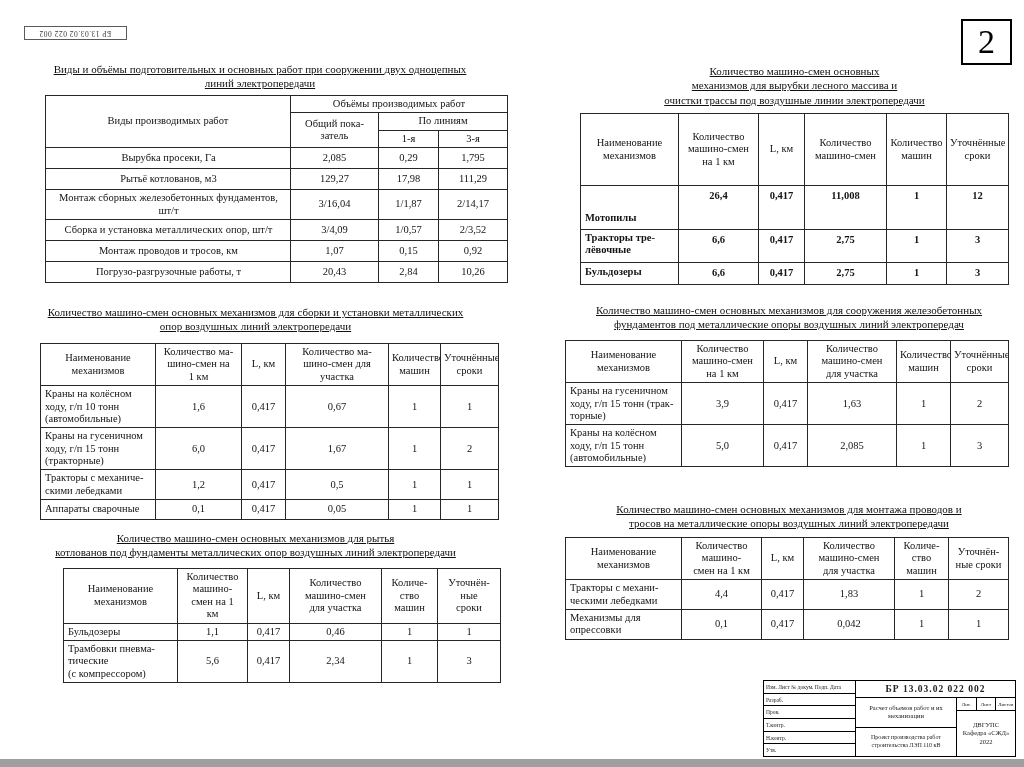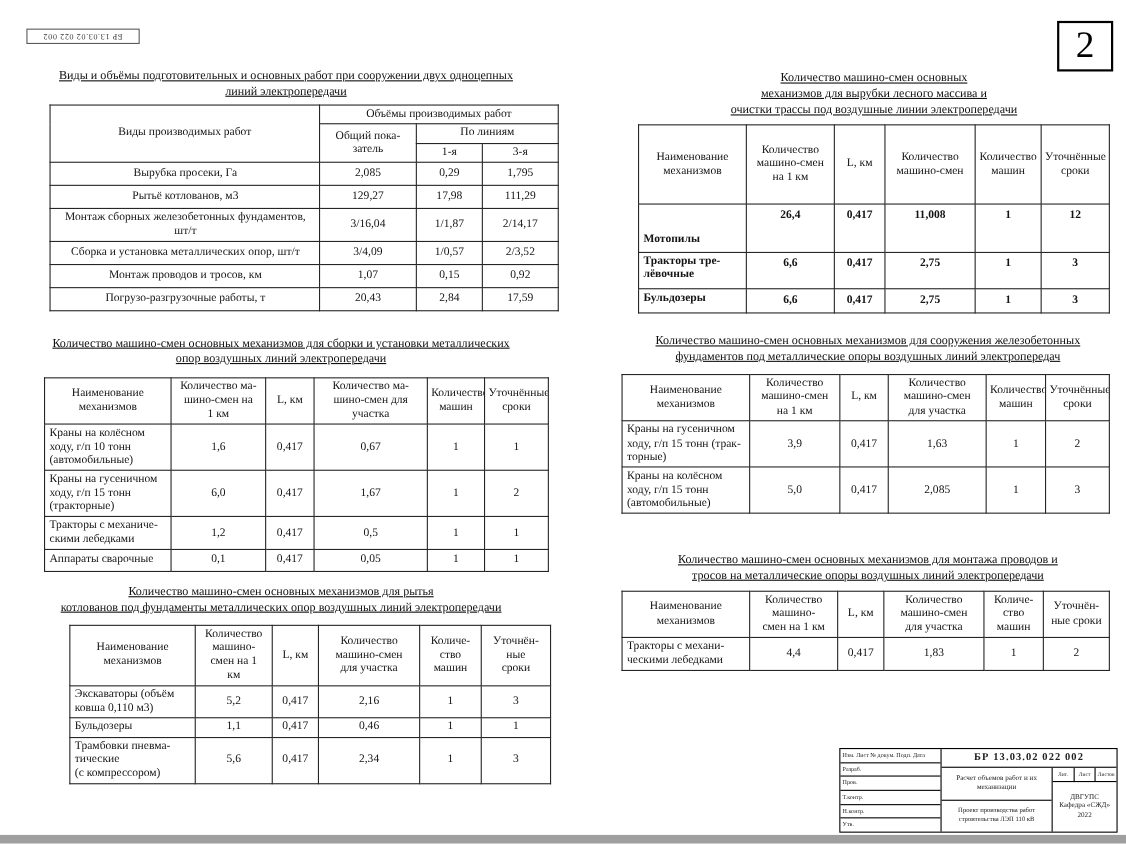--- a/index.html
+++ b/index.html
@@ -133,21 +133,21 @@
     <tr style="height:21px">
       <td class="name">Монтаж проводов и тросов, км</td>
       <td>1,07</td>
       <td>0,15</td>
       <td>0,92</td>
     </tr>
     <tr style="height:21px">
       <td class="name">Погрузо-разгрузочные работы, т</td>
       <td>20,43</td>
       <td>2,84</td>
-      <td>17,59</td>
+      <td>10,26</td>
     </tr>
   </tbody>
 </table>
 
 <div class="ttitle" style="left:572px; top:64px; width:445px;">Количество машино-смен основных
 механизмов для вырубки лесного массива и
 очистки трассы под воздушные линии электропередачи</div>
 <table class="doc tt2" style="left:580px; top:113px; width:428px;">
   <colgroup>
       <col style="width:98px">
@@ -340,29 +340,20 @@
       <th>Количество
 машино-смен
 для участка</th>
       <th>Количе-
 ство
 машин</th>
       <th>Уточнён-
 ные
 сроки</th>
     </tr>
-    <tr style="height:27px">
-      <td class="name">Экскаваторы (объём
-ковша 0,110 м3)</td>
-      <td>5,2</td>
-      <td>0,417</td>
-      <td>2,16</td>
-      <td>1</td>
-      <td>3</td>
-    </tr>
     <tr style="height:17px">
       <td class="name">Бульдозеры</td>
       <td>1,1</td>
       <td>0,417</td>
       <td>0,46</td>
       <td>1</td>
       <td>1</td>
     </tr>
     <tr style="height:37px">
       <td class="name">Трамбовки пневма-
@@ -406,20 +397,29 @@
 ные сроки</th>
     </tr>
     <tr style="height:27px">
       <td class="name">Тракторы с механи-
 ческими лебедками</td>
       <td>4,4</td>
       <td>0,417</td>
       <td>1,83</td>
       <td>1</td>
       <td>2</td>
+    </tr>
+    <tr style="height:27px">
+      <td class="name">Механизмы для
+опрессовки</td>
+      <td>0,1</td>
+      <td>0,417</td>
+      <td>0,042</td>
+      <td>1</td>
+      <td>1</td>
     </tr>
   </tbody>
 </table>
 
 <div class="abs stamp">
   <div class="stamp-left">
     <div class="srow">Изм. Лист  № докум.  Подп.  Дата</div>
     <div class="srow">Разраб.</div>
     <div class="srow">Пров.</div>
     <div class="srow">Т.контр.</div>

